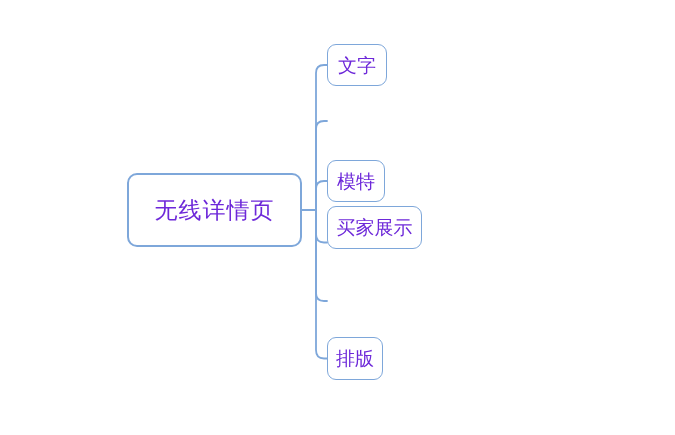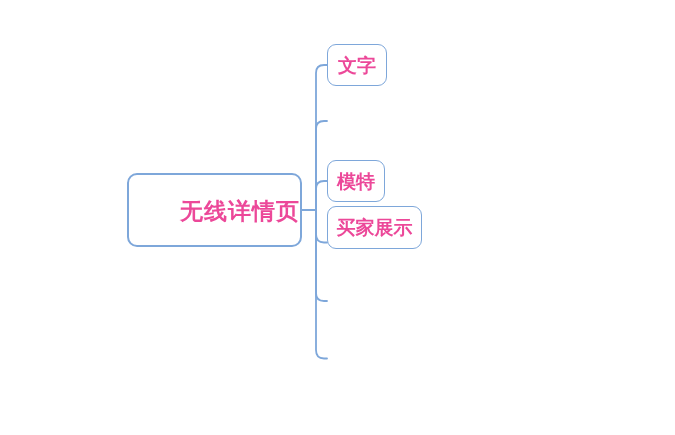--- a/index.html
+++ b/index.html
@@ -29,32 +29,30 @@
   }
   .node {
     position: absolute;
     box-sizing: border-box;
     border: 2px solid #7ea7da;
     border-radius: 10px;
     background: #ffffff;
     display: flex;
     align-items: center;
     justify-content: center;
-    color: #ec4899;
+    color: #6d28d9;
     cursor: default;
-    font-weight: bold;
   }
   .node.root {
     left: 127px;
     top: 173px;
     width: 175px;
     height: 74px;
     font-size: 23px;
     letter-spacing: 1px;
-    justify-content: flex-end;
   }
   .node.child {
     font-size: 19px;
     border-width: 1.5px;
     border-radius: 9px;
   }
   .node span {
     white-space: nowrap;
     line-height: 1;
   }
@@ -85,14 +83,17 @@
 
   <div class="node child" style="left:327px; top:160px; width:58px; height:42px">
     <span>模特</span>
   </div>
 
   <div class="node child" style="left:327px; top:206px; width:95px; height:43px">
     <span>买家展示</span>
   </div>
 
 
+  <div class="node child" style="left:327px; top:337px; width:56px; height:43px">
+    <span>排版</span>
+  </div>
 
 </div>
 
 </body></html>

